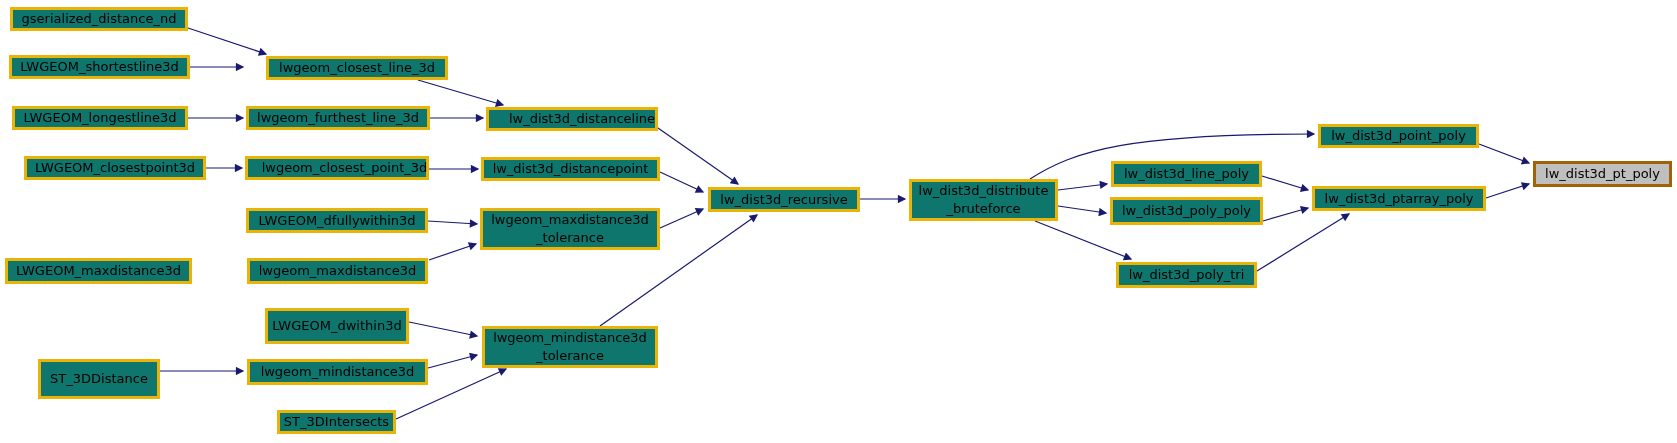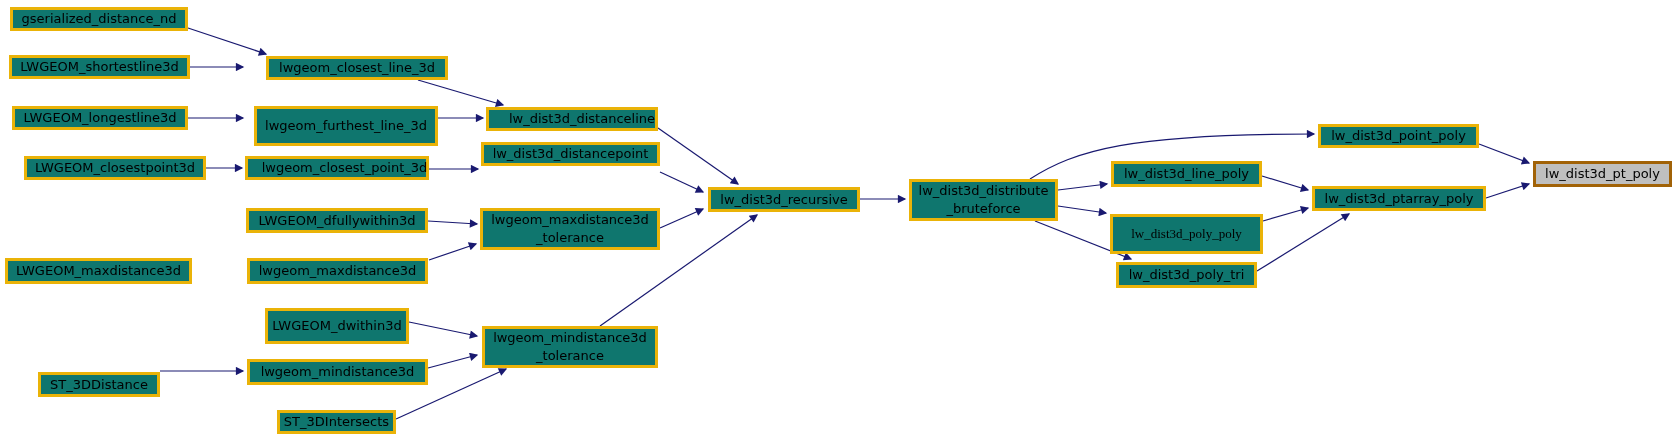--- a/index.html
+++ b/index.html
@@ -81,39 +81,39 @@
         <path d="M 1257 271 L 1349 214" fill="none" stroke="#191970" stroke-width="1.2" marker-end="url(#arrowhead)"></path>
         <path d="M 1479 144 L 1529 163" fill="none" stroke="#191970" stroke-width="1.2" marker-end="url(#arrowhead)"></path>
         <path d="M 1486 198 L 1529 184" fill="none" stroke="#191970" stroke-width="1.2" marker-end="url(#arrowhead)"></path>
       </g>
   </svg>
   <div id="node-layer">
       <div class="node" style="left: 10px; top: 7px; width: 178px; height: 24px;">gserialized_distance_nd</div>
       <div class="node" style="left: 9px; top: 55px; width: 181px; height: 24px;">LWGEOM_shortestline3d</div>
       <div class="node" style="left: 246px; top: 56px; width: 182px; height: 24px; margin-left: 20px;">lwgeom_closest_line_3d</div>
       <div class="node" style="left: 12px; top: 106px; width: 176px; height: 24px;">LWGEOM_longestline3d</div>
-      <div class="node" style="left: 254px; top: 106px; width: 184px; height: 40px;">lwgeom_furthest_line_3d</div>
+      <div class="node" style="left: 246px; top: 106px; width: 184px; height: 24px;">lwgeom_furthest_line_3d</div>
       <div class="node" style="left: 486px; top: 107px; width: 172px; height: 24px; padding-left: 20px;">lw_dist3d_distanceline</div>
       <div class="node" style="left: 24px; top: 156px; width: 182px; height: 24px;">LWGEOM_closestpoint3d</div>
       <div class="node" style="left: 245px; top: 156px; width: 184px; height: 24px; padding-left: 15px;">lwgeom_closest_point_3d</div>
-      <div class="node" style="left: 481px; top: 142px; width: 179px; height: 24px;">lw_dist3d_distancepoint</div>
+      <div class="node" style="left: 481px; top: 157px; width: 179px; height: 24px;">lw_dist3d_distancepoint</div>
       <div class="node" style="left: 246px; top: 208px; width: 182px; height: 25px;">LWGEOM_dfullywithin3d</div>
       <div class="node" style="left: 480px; top: 208px; width: 180px; height: 42px;">lwgeom_maxdistance3d
 _tolerance</div>
       <div class="node" style="left: 708px; top: 187px; width: 152px; height: 25px;">lw_dist3d_recursive</div>
       <div class="node" style="left: 5px; top: 258px; width: 187px; height: 26px;">LWGEOM_maxdistance3d</div>
       <div class="node" style="left: 247px; top: 258px; width: 181px; height: 26px;">lwgeom_maxdistance3d</div>
       <div class="node" style="left: 909px; top: 179px; width: 149px; height: 42px;">lw_dist3d_distribute
 _bruteforce</div>
       <div class="node" style="left: 265px; top: 308px; width: 144px; height: 36px;">LWGEOM_dwithin3d</div>
       <div class="node" style="left: 482px; top: 326px; width: 176px; height: 42px;">lwgeom_mindistance3d
 _tolerance</div>
-      <div class="node" style="left: 38px; top: 359px; width: 122px; height: 25px; margin-top: 13px;">ST_3DDistance</div>
+      <div class="node" style="left: 38px; top: 359px; width: 122px; height: 40px;">ST_3DDistance</div>
       <div class="node" style="left: 247px; top: 359px; width: 181px; height: 26px;">lwgeom_mindistance3d</div>
       <div class="node" style="left: 277px; top: 410px; width: 119px; height: 24px;">ST_3DIntersects</div>
       <div class="node" style="left: 1318px; top: 124px; width: 161px; height: 24px; text-align: right;">lw_dist3d_point_poly</div>
       <div class="node" style="left: 1111px; top: 161px; width: 151px; height: 26px;">lw_dist3d_line_poly</div>
-      <div class="node" style="left: 1110px; top: 214px; width: 153px; height: 40px; font-family: Liberation Serif, serif;">lw_dist3d_poly_poly</div>
+      <div class="node" style="left: 1110px; top: 197px; width: 153px; height: 28px;">lw_dist3d_poly_poly</div>
       <div class="node" style="left: 1116px; top: 262px; width: 141px; height: 26px;">lw_dist3d_poly_tri</div>
       <div class="node" style="left: 1312px; top: 186px; width: 174px; height: 25px; text-align: right;">lw_dist3d_ptarray_poly</div>
       <div class="node highlight" style="left: 1533px; top: 161px; width: 139px; height: 26px;">lw_dist3d_pt_poly</div>
     </div>
 </div>
 
 </body></html>

